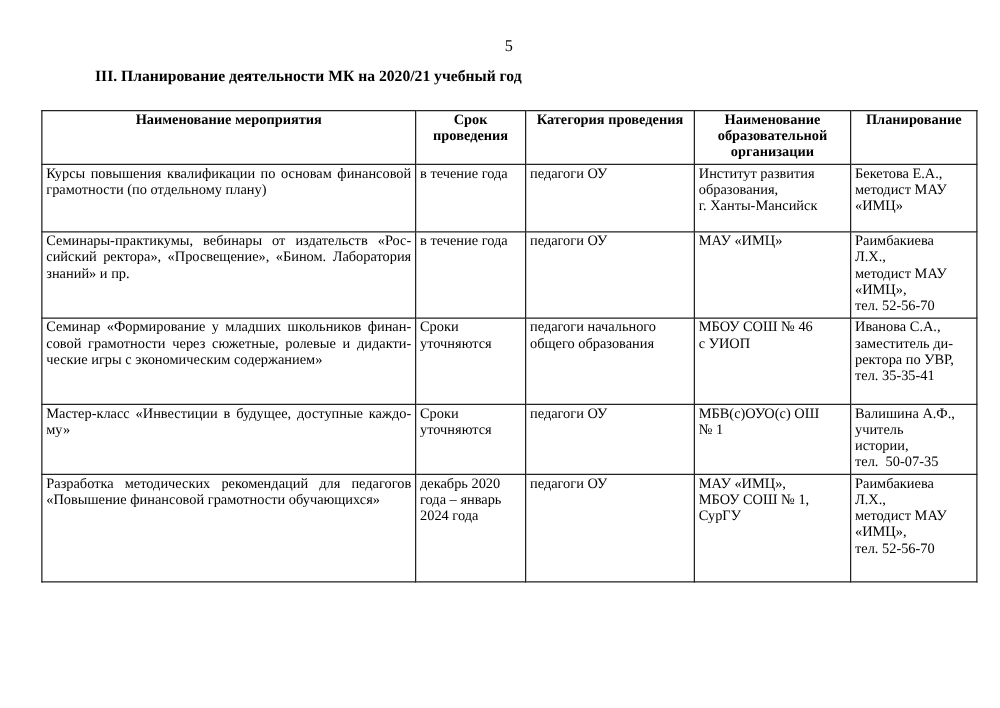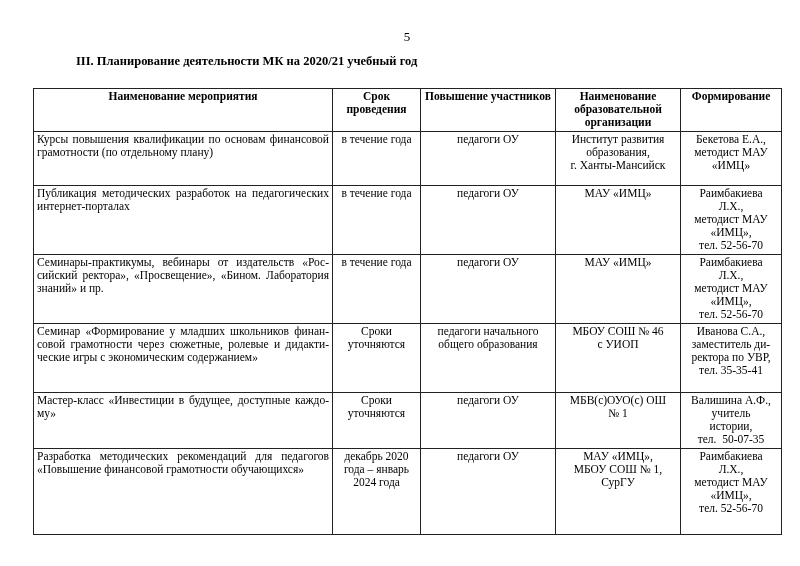--- a/index.html
+++ b/index.html
@@ -50,68 +50,57 @@
   .plan th {
     font-weight: bold;
     text-align: center;
   }
   .section-row td {
     font-weight: bold;
     font-style: italic;
     text-align: center;
   }
   .c-act { text-align: justify; margin-top: 34px; }
-  .c-mid { text-align: center; white-space: pre-line; }
+  .c-mid { text-align: left; white-space: pre-line; }
 </style>
 </head>
 <body>
 
 <div class="page-number">5</div>
 
 <div class="doc-title">III. Планирование деятельности МК на 2020/21 учебный год</div>
 
 <table class="plan">
   <colgroup>
     <col style="width:299px">
     <col style="width:88px">
     <col style="width:135px">
     <col style="width:125px">
     <col style="width:101px">
   </colgroup>
   <thead>
     <tr style="height:39px">
       <th>Наименование мероприятия</th>
       <th>Срок проведения</th>
-      <th>Повышение участников</th>
+      <th>Категория проведения</th>
       <th>Наименование образовательной организации</th>
-      <th>Формирование</th>
+      <th>Планирование</th>
     </tr>
   </thead>
   <tbody>
     <tr style="height:54px">
       <td class="c-act">Курсы повышения квалификации по основам финансовой грамотности (по отдельному плану)</td>
       <td class="c-mid">в течение года</td>
       <td class="c-mid">педагоги ОУ</td>
       <td class="c-mid">Институт развития
 образования,
 г.&nbsp;Ханты-Мансийск</td>
       <td class="c-mid">Бекетова Е.А.,
 методист МАУ
 «ИМЦ»</td>
-    </tr>
-    <tr style="height:64px">
-      <td class="c-act">Публикация методических разработок на педагогических интернет-порталах</td>
-      <td class="c-mid">в течение года</td>
-      <td class="c-mid">педагоги ОУ</td>
-      <td class="c-mid">МАУ «ИМЦ»</td>
-      <td class="c-mid">Раимбакиева
-Л.Х.,
-методист МАУ
-«ИМЦ»,
-тел.&nbsp;52-56-70</td>
     </tr>
     <tr style="height:64px">
       <td class="c-act">Семинары-практикумы, вебинары от издательств «Рос­сийский ректора», «Просвещение», «Бином. Лаборатория знаний» и пр.</td>
       <td class="c-mid">в течение года</td>
       <td class="c-mid">педагоги ОУ</td>
       <td class="c-mid">МАУ «ИМЦ»</td>
       <td class="c-mid">Раимбакиева
 Л.Х.,
 методист МАУ
 «ИМЦ»,

